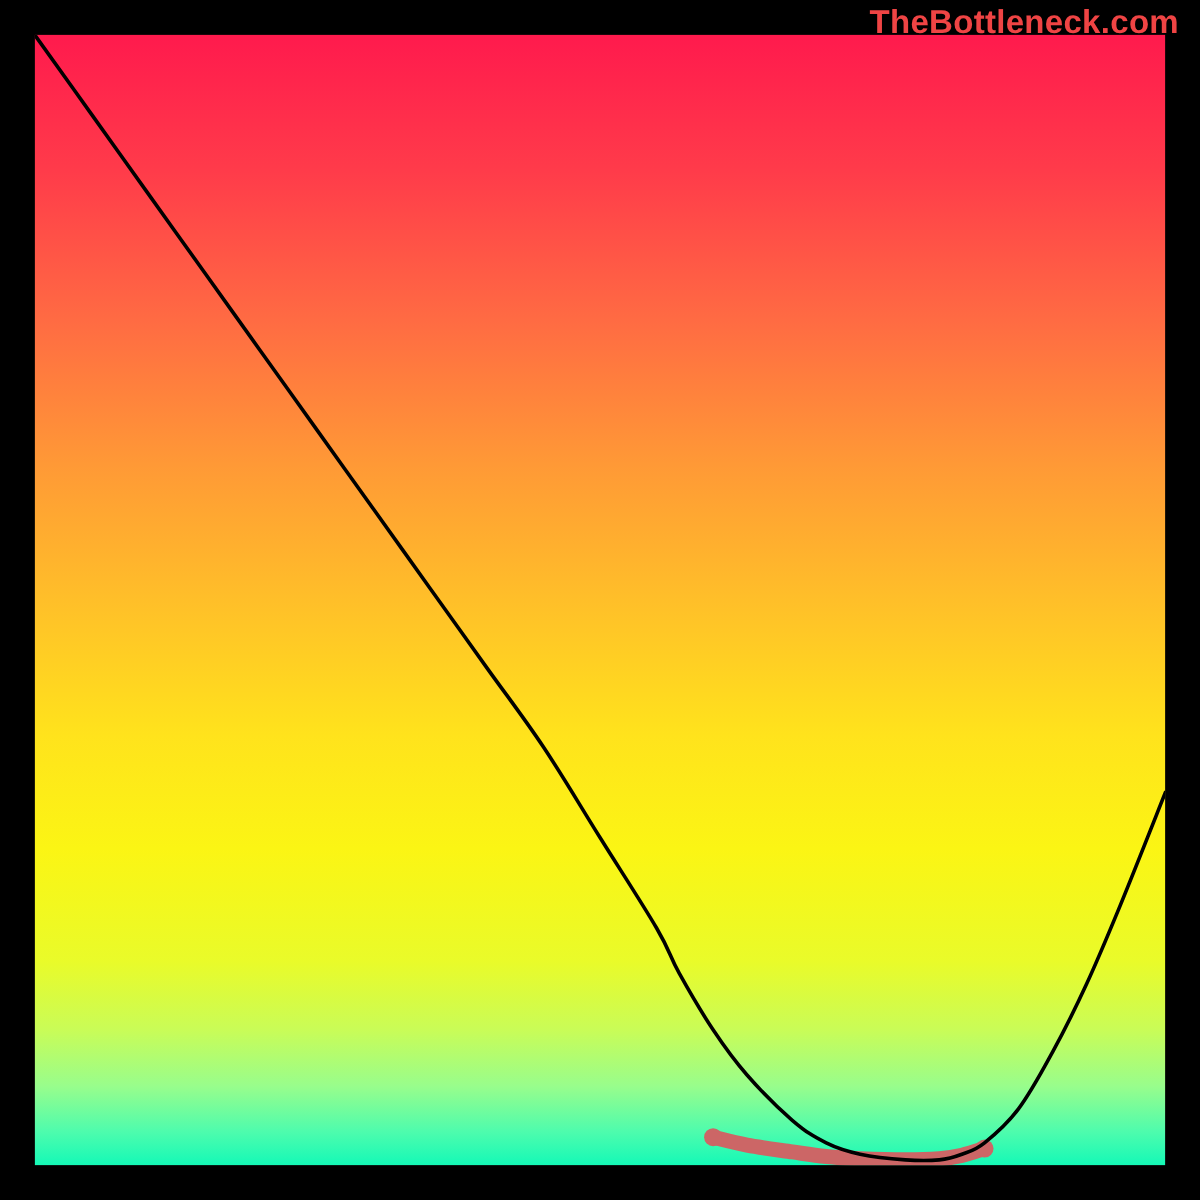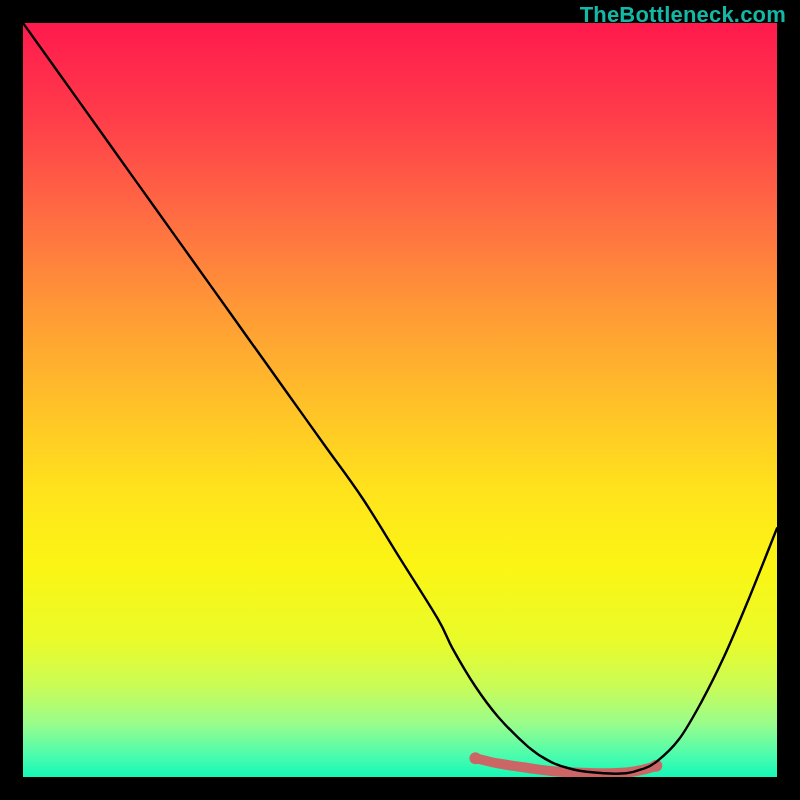--- a/index.html
+++ b/index.html
@@ -10,21 +10,21 @@
     height: 800px;
     background: #000;
   }
   .watermark {
     position: absolute;
     top: 2px;
     right: 14px;
     font-family: Arial, Helvetica, sans-serif;
     font-size: 22px;
     font-weight: 600;
-    color: #14b8a6;
+    color: #ef4444;
     letter-spacing: 0.2px;
     z-index: 5;
   }
   .plot {
     position: absolute;
     left: 23px;
     right: 23px;
     top: 23px;
     bottom: 23px;
     overflow: hidden;

